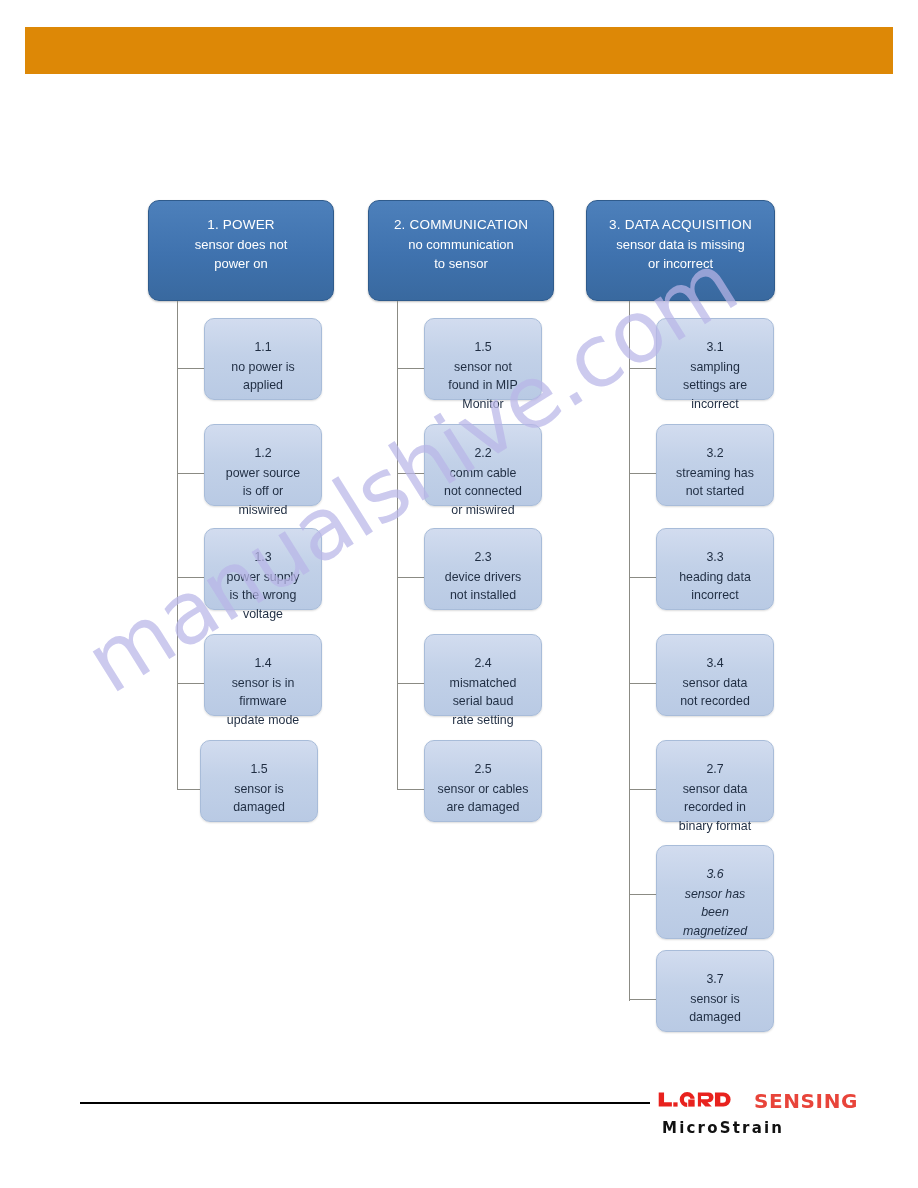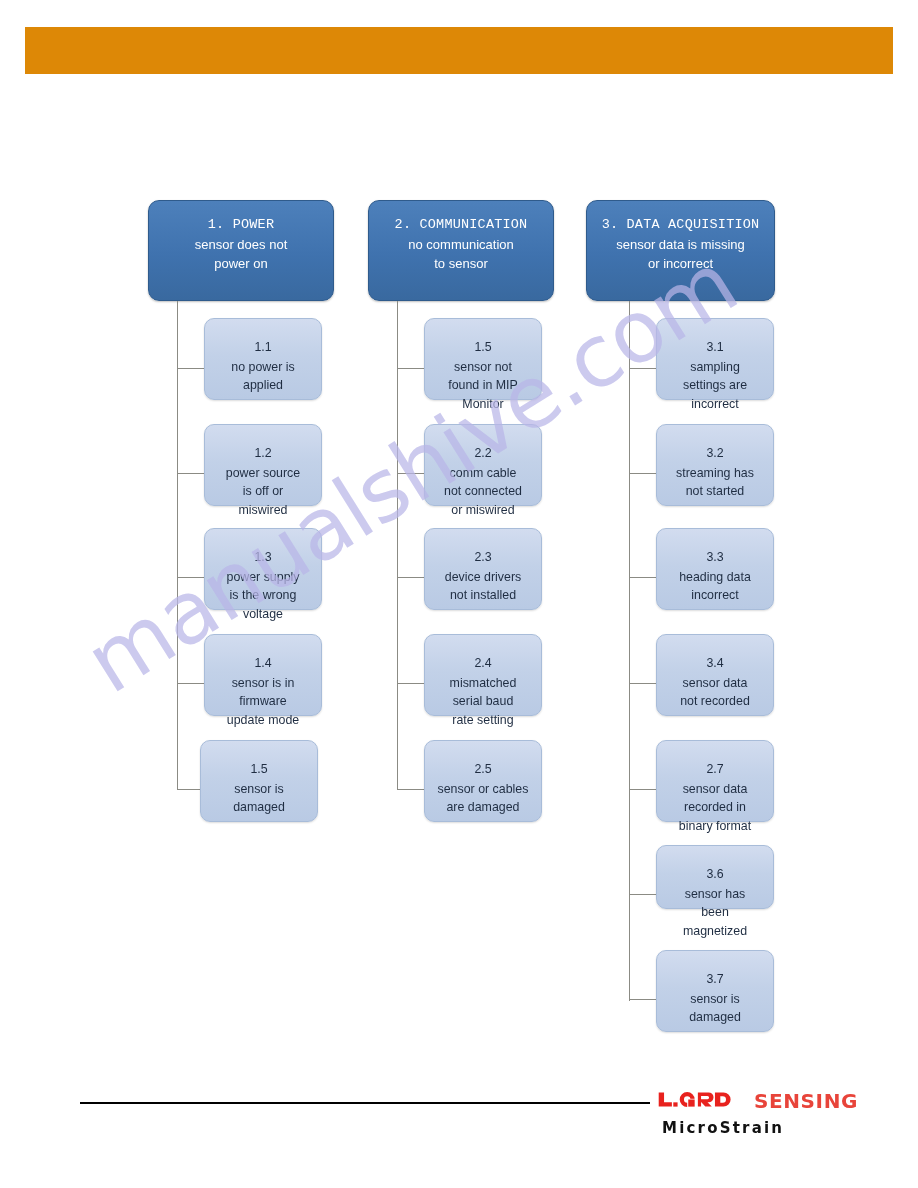--- a/index.html
+++ b/index.html
@@ -83,21 +83,20 @@
     justify-content: flex-start;
     padding-top: 14px;
     text-align: center;
     font-size: 13.5px;
     line-height: 1.48;
     box-shadow: 0 1px 2px rgba(0,0,0,.25);
   }
   .head-box .ttl {
     letter-spacing: .2px;
     white-space: nowrap;
-    font-family: Liberation Mono, monospace;
   }
   .head-box .sub {
     font-size: 13px;
   }
   .col-3 .head-box { width: 189px; }
 
   
   .spine {
     position: absolute;
     width: 1px;
@@ -317,21 +316,21 @@
       <div class="num">3.4</div>
       <div class="txt">sensor data
 not recorded</div>
     </div>
     <div class="node" style="left:70px; top:540px; height:82px;">
       <div class="num">2.7</div>
       <div class="txt">sensor data
 recorded in
 binary format</div>
     </div>
-    <div class="node" style="left:70px; top:645px; height:64px;">
+    <div class="node" style="left:70px; top:645px; height:94px;font-style:italic;">
       <div class="num">3.6</div>
       <div class="txt">sensor has
 been
 magnetized</div>
     </div>
     <div class="node" style="left:70px; top:750px; height:82px;">
       <div class="num">3.7</div>
       <div class="txt">sensor is
 damaged</div>
     </div>

